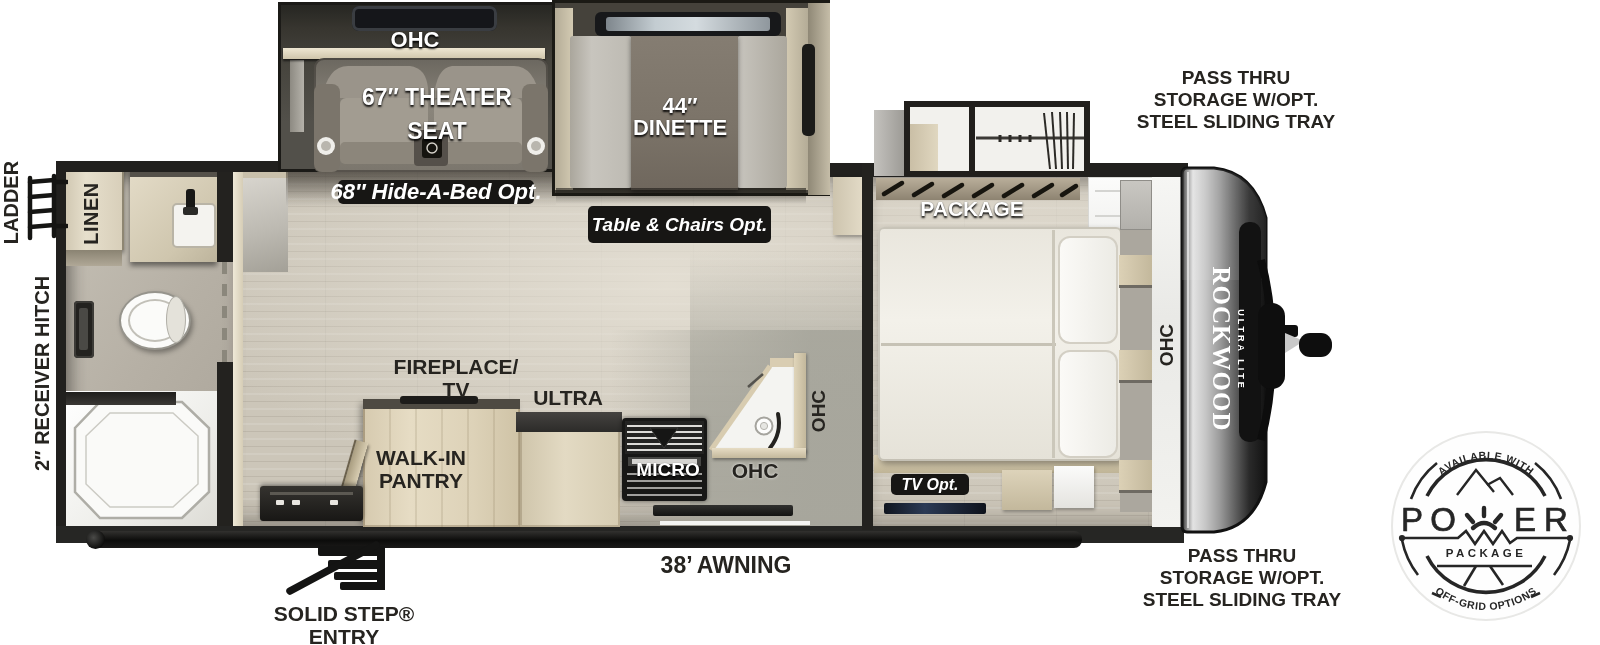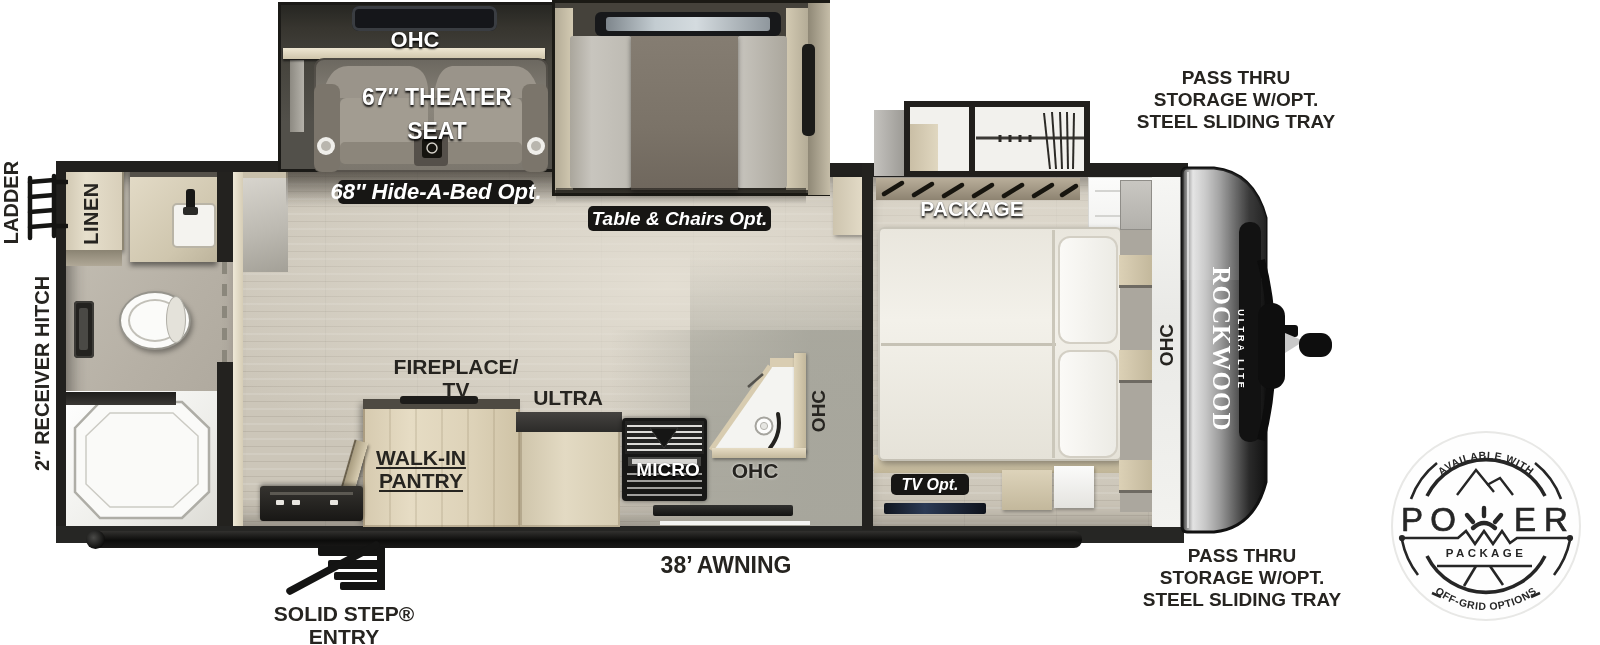--- a/index.html
+++ b/index.html
@@ -125,24 +125,25 @@
 
 <div class="abs" style="left:570px;top:36px;width:62px;height:152px;background:linear-gradient(90deg,#aaa69c,#c8c5be 35%,#bdbab2);border-radius:3px;"></div>
 
 <div class="abs" style="left:737px;top:36px;width:50px;height:152px;background:linear-gradient(90deg,#c8c5be,#aba79d);border-radius:3px;"></div>
 
 <div class="abs" style="left:631px;top:34px;width:107px;height:156px;background:linear-gradient(180deg,#857d72,#7b7368 60%,#6f675d);box-shadow:0 3px 5px rgba(0,0,0,.45);"></div>
 
 <div class="abs" style="left:595px;top:12px;width:186px;height:24px;background:#17181a;border-radius:6px;"></div>
 <div class="abs" style="left:606px;top:17px;width:164px;height:14px;background:linear-gradient(90deg,#7e868c,#c3ccd1 30%,#d4dbdf 55%,#8f979d);border-radius:3px;"></div>
 
+<div class="wlbl" style="left:580px;top:95px;width:200px;font-size:22px;line-height:22px;">44″<br>DINETTE</div>
 
 <div class="abs" style="left:556px;top:188px;width:250px;height:16px;background:linear-gradient(180deg,rgba(25,23,19,.6),rgba(25,23,19,0));"></div>
 
-<div class="badge" style="left:588px;top:206px;width:183px;height:25px;font-size:19px;">Table &amp; Chairs Opt.</div>
+<div class="badge" style="left:588px;top:206px;width:183px;height:37px;font-size:19px;">Table &amp; Chairs Opt.</div>
 
 <div class="abs" style="left:833px;top:177px;width:29px;height:58px;background:linear-gradient(90deg,#cdc4ae,#e2dac6);box-shadow:2px 2px 4px rgba(0,0,0,.35);"></div>
 
 <div class="abs" style="left:363px;top:406px;width:157px;height:121px;background:linear-gradient(90deg,#d6caaf 0,#e6dcc4 30%,#ddd2b8 70%,#cfc3a6);box-shadow:inset 0 0 0 2px rgba(120,104,74,.35), -3px -3px 6px rgba(0,0,0,.3);"></div>
 <div class="abs" style="left:363px;top:406px;width:157px;height:121px;background:repeating-linear-gradient(90deg,rgba(110,94,62,.14) 0 2px,rgba(0,0,0,0) 2px 26px);"></div>
 
 <div class="abs" style="left:345px;top:440px;width:12px;height:68px;background:linear-gradient(90deg,#a99d80,#d8cdb2);transform:rotate(16deg);box-shadow:2px 2px 3px rgba(0,0,0,.4);border-left:2px solid #6b614c;"></div>
 
 <div class="abs" style="left:363px;top:399px;width:157px;height:10px;background:#4e4a42;"></div>
 <div class="abs" style="left:400px;top:396px;width:78px;height:8px;background:#1d1c1a;border-radius:3px;"></div>
@@ -327,21 +328,21 @@
 </svg>
 
 <div class="lbl vert" style="left:-36px;top:191px;width:95px;font-size:20px;">LADDER</div>
 
 <div class="lbl vert" style="left:-65px;top:362px;width:215px;font-size:20px;">2″ RECEIVER HITCH</div>
 
 <div class="lbl" style="left:356px;top:355px;width:200px;font-size:21px;line-height:23px;">FIREPLACE/<br>TV</div>
 
 <div class="lbl" style="left:468px;top:386px;width:200px;font-size:21px;">ULTRA</div>
 
-<div class="lbl" style="left:321px;top:446px;width:200px;font-size:21px;line-height:23px;text-decoration:underline;">WALK-IN<br>PANTRY</div>
+<div class="lbl" style="left:321px;top:446px;width:200px;font-size:21px;line-height:23px;">WALK-IN<br>PANTRY</div>
 
 <div class="wlbl" style="left:568px;top:459px;width:200px;font-size:19px;">MICRO</div>
 
 <div class="lbl" style="left:655px;top:459px;width:200px;font-size:21px;text-shadow:0 0 3px rgba(255,255,255,.8);">OHC</div>
 
 <div class="lbl vert" style="left:769px;top:400px;width:100px;font-size:19px;">OHC</div>
 
 <div class="lbl vert" style="left:1117px;top:334px;width:100px;font-size:19px;">OHC</div>
 
 <div class="lbl" style="left:1136px;top:67px;width:200px;font-size:19px;line-height:22px;">PASS THRU<br>STORAGE W/OPT.<br>STEEL SLIDING TRAY</div>

